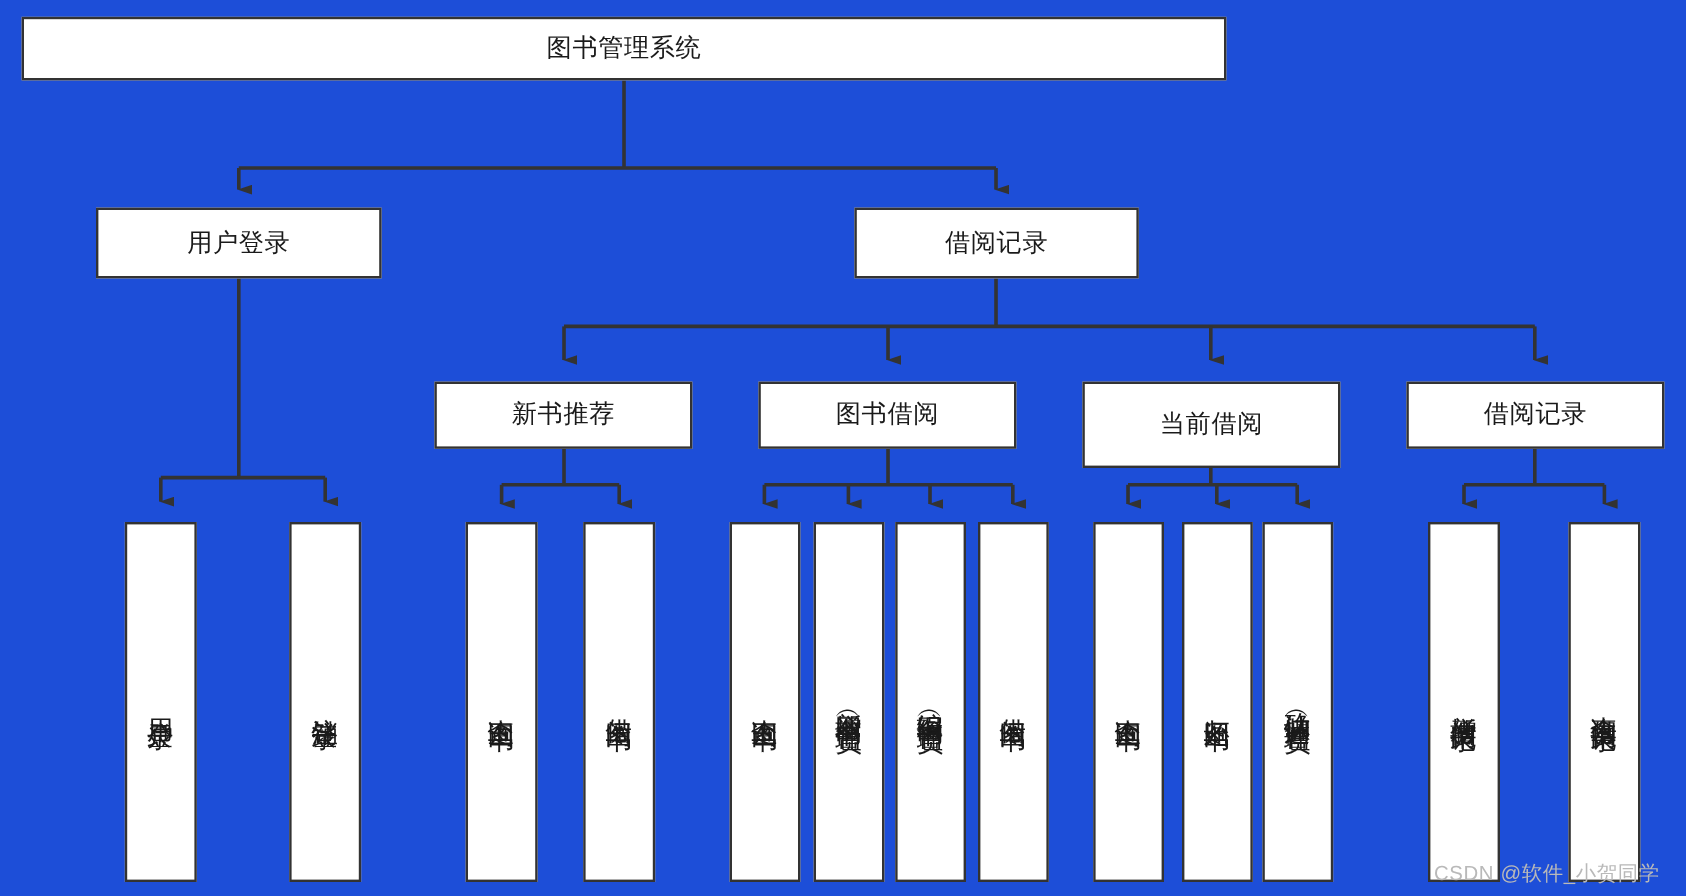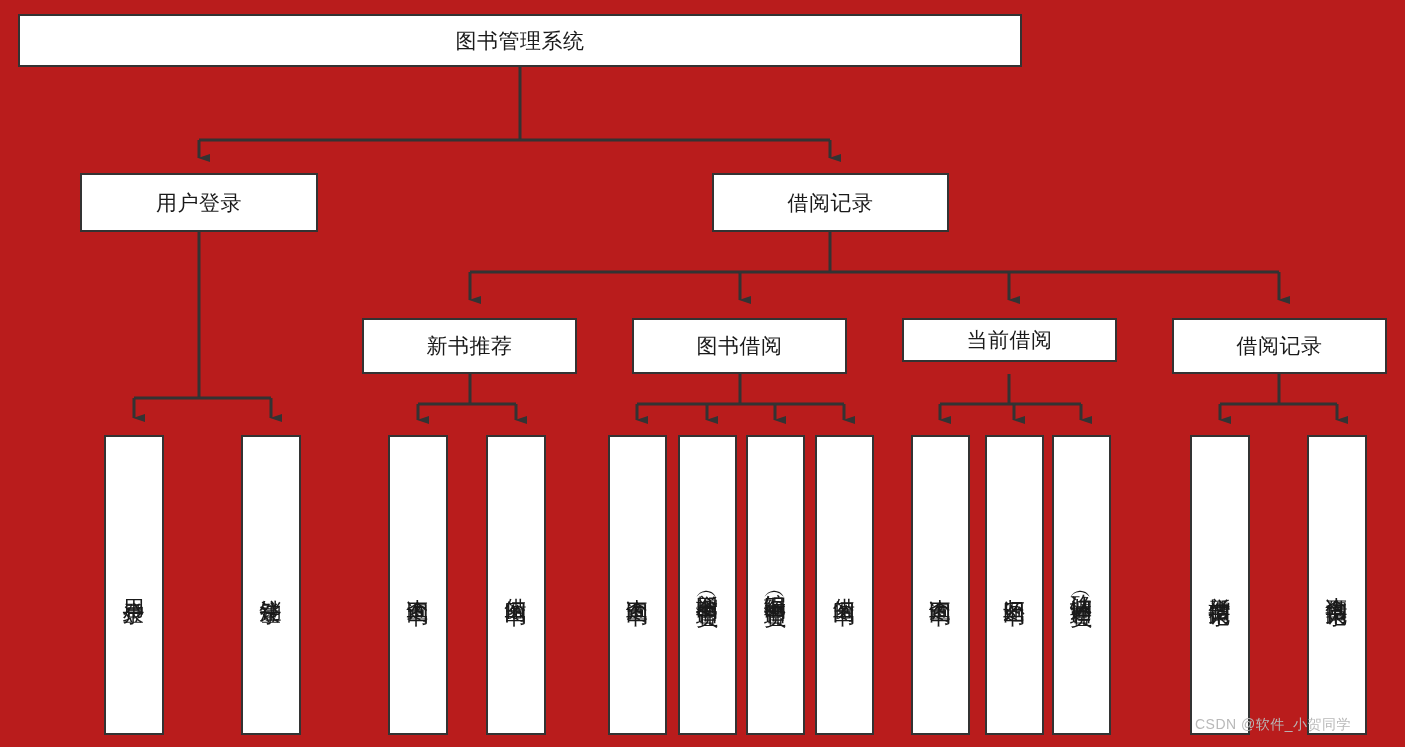--- a/index.html
+++ b/index.html
@@ -12,21 +12,21 @@
     width: 1405px;
     height: 747px;
     font-family: "Liberation Sans", "DejaVu Sans", sans-serif;
     overflow: hidden;
     position: relative;
   }
   #diagram-root {
     position: relative;
     width: 1405px;
     height: 747px;
-    background: #b91c1c;
+    background: #1d4ed8;
   }
   svg.diagram-canvas {
     position: absolute;
     left: 0;
     top: 0;
     width: 1405px;
     height: 747px;
   }
   .node-box {
     position: absolute;
@@ -53,21 +53,21 @@
     letter-spacing: 2px;
     white-space: nowrap;
     text-align: center;
   }
   .leaf-box {
     align-items: center;
     justify-content: center;
   }
   .watermark {
     position: absolute;
-    font-size: 14px;
+    font-size: 17px;
     color: #b9b9b9;
     white-space: nowrap;
     letter-spacing: 0.5px;
     pointer-events: none;
   }
 </style>
 </head>
 <body>
 
 <div id="diagram-root">
@@ -150,21 +150,21 @@
   </div>
 
   <div class="node-box" style="left:632px; top:318px; width:215px; height:56px;">
     <span class="node-label-h">图书借阅</span>
   </div>
 
   <div class="node-box" style="left:362px; top:318px; width:215px; height:56px;">
     <span class="node-label-h">新书推荐</span>
   </div>
 
-  <div class="node-box" style="left:902px; top:318px; width:215px; height:44px;">
+  <div class="node-box" style="left:902px; top:318px; width:215px; height:72px;">
     <span class="node-label-h">当前借阅</span>
   </div>
 
   <div class="node-box" style="left:1172px; top:318px; width:215px; height:56px;">
     <span class="node-label-h">借阅记录</span>
   </div>
 
   <div class="node-box leaf-box" style="left:104px; top:435px; width:60px; height:300px;">
     <span class="node-label-v">用户登录</span>
   </div>

